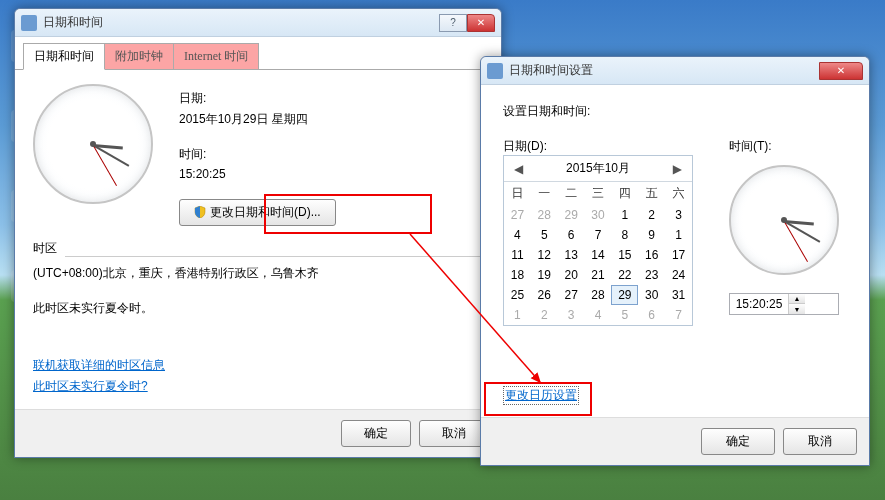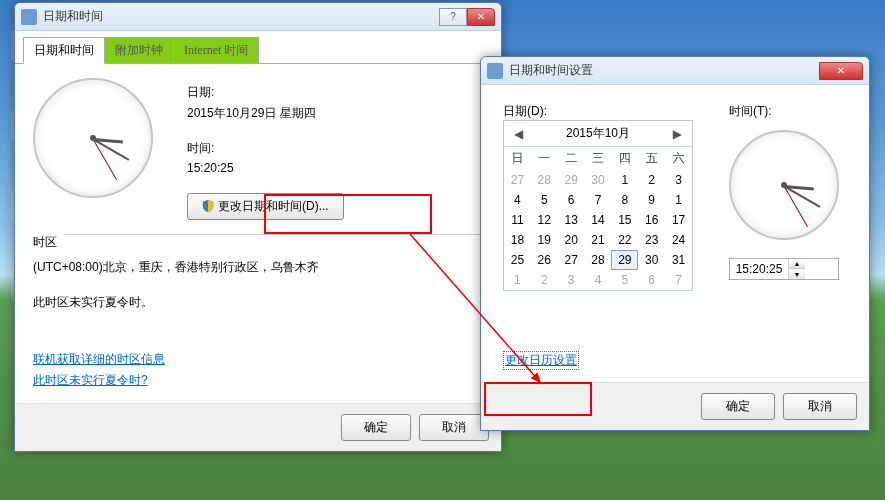--- a/index.html
+++ b/index.html
@@ -8,36 +8,36 @@
 .desktop-icon .ico{width:32px;height:32px;margin:0 auto 2px;background:rgba(255,255,255,.15);border-radius:4px}
 .win{position:absolute;background:#f0f0f0;border:1px solid #5a7ba8;border-radius:6px 6px 0 0;box-shadow:0 0 12px rgba(0,0,0,.4)}
 .titlebar{height:28px;background:linear-gradient(#eaf3fb,#d7e7f5);border-bottom:1px solid #c0d0e0;display:flex;align-items:center;padding:0 6px;border-radius:6px 6px 0 0}
 .titlebar .ti{width:16px;height:16px;background:#6b9bd1;border-radius:2px;margin-right:6px}
 .titlebar .tt{flex:1;font-size:12px;color:#333}
 .titlebar .controls{display:flex;gap:0}
 .titlebar .btn{width:28px;height:18px;border:1px solid #8a9ab0;background:linear-gradient(#f5f8fc,#dde8f3);color:#4a5a6a;display:flex;align-items:center;justify-content:center;font-size:10px;cursor:pointer}
 .titlebar .btn.close{background:linear-gradient(#e88,#c33);color:#fff;border-color:#a33;border-radius:0 4px 0 0}
 .tabs{display:flex;padding:6px 8px 0;background:#fff}
 .tab{padding:4px 10px;border:1px solid #aaa;border-bottom:none;background:#fff;margin-right:-1px;cursor:pointer;font-family:SimSun}
-.tab.inactive{background:#84cc16;color:#555}
+.tab.inactive{background:#fca5a5;color:#555}
 .tab.active{position:relative;z-index:2;border-bottom:1px solid #fff;margin-bottom:-1px}
 .body{background:#fff;border-top:1px solid #aaa;padding:14px 18px}
 .clock{width:120px;height:120px;border:2px solid #c5c5c5;border-radius:50%;background:radial-gradient(circle,#fff 55%,#f0f5fa 100%);position:relative;box-shadow:inset 0 0 8px rgba(0,0,0,.1)}
 .clock .hand{position:absolute;left:50%;top:50%;transform-origin:0 0;background:#555}
 .clock .hh{width:30px;height:3px;transform:rotate(5deg)}
 .clock .mh{width:42px;height:2px;transform:rotate(30deg)}
 .clock .sh{width:48px;height:1px;background:#a00;transform:rotate(60deg)}
 .clock .pin{position:absolute;left:50%;top:50%;width:6px;height:6px;background:#555;border-radius:50%;transform:translate(-50%,-50%)}
-.row1{display:flex;gap:34px}
+.row1{display:flex;gap:26px}
 .info-col{padding-top:6px}
 .info-col .lbl{margin-bottom:4px}
 .info-col .val{margin-bottom:18px}
 .winbtn{padding:4px 14px;border:1px solid #888;background:linear-gradient(#fefefe,#e5e5e5);border-radius:3px;cursor:pointer;font-family:inherit;font-size:12px}
 .winbtn .shield{display:inline-block;width:12px;height:12px;vertical-align:-2px;margin-right:4px}
-.section-head{display:flex;align-items:flex-start;margin:14px 0 8px}
+.section-head{display:flex;align-items:flex-end;margin:14px 0 8px}
 .section-head .lbl{margin-right:8px}
 .section-head .line{flex:1;height:1px;background:#ccc}
 .link{color:#0066cc;text-decoration:underline;cursor:pointer;display:inline-block}
 .bottombar{background:#f0f0f0;padding:10px 12px;border-top:1px solid #ddd;display:flex;justify-content:flex-end;gap:8px}
 .redbox{position:absolute;border:2px solid #e00;pointer-events:none}
 .arrow-svg{position:absolute;pointer-events:none}
 .cal{border:1px solid #b8c8d8;width:190px;font-family:SimSun}
 .cal-head{display:flex;align-items:center;justify-content:space-between;padding:4px 6px;border-bottom:1px solid #d0d8e0}
 .cal-head .nav{cursor:pointer;padding:0 4px;color:#555}
 .cal-grid{display:grid;grid-template-columns:repeat(7,1fr);text-align:center}
@@ -59,21 +59,21 @@
 <div class="desktop-icon" style="top:110px">
     <div class="ico"></div>
   </div>
 <div class="desktop-icon" style="top:190px">
     <div class="ico"></div>
   </div>
 <div class="desktop-icon" style="top:270px">
     <div class="ico"></div>
   </div>
 
-<div class="win" style="left:14px;top:2px;width:488px">
+<div class="win" style="left:14px;top:8px;width:488px">
   <div class="titlebar">
     <div class="ti"></div>
     <div class="tt">日期和时间</div>
     <div class="controls">
       <div class="btn">?</div>
       <div class="btn close">✕</div>
     </div>
   </div>
   <div class="tabs">
     <div class="tab active">日期和时间</div>
@@ -120,20 +120,21 @@
 
 <div class="win" style="left:480px;top:56px;width:390px">
   <div class="titlebar">
     <div class="ti"></div>
     <div class="tt">日期和时间设置</div>
     <div class="controls">
       <div class="btn close" style="width:44px">✕</div>
     </div>
   </div>
   <div class="body" style="border-top:none;padding:18px 22px 12px">
+    <div style="margin-bottom:18px">设置日期和时间:</div>
     <div style="display:flex;gap:36px">
       <div>
         <div style="">日期(D):</div>
         <div class="cal">
           <div class="cal-head">
             <span class="nav">◀</span>
             <span>2015年10月</span>
             <span class="nav">▶</span>
           </div>
           <div class="cal-grid" id="cal-grid">

